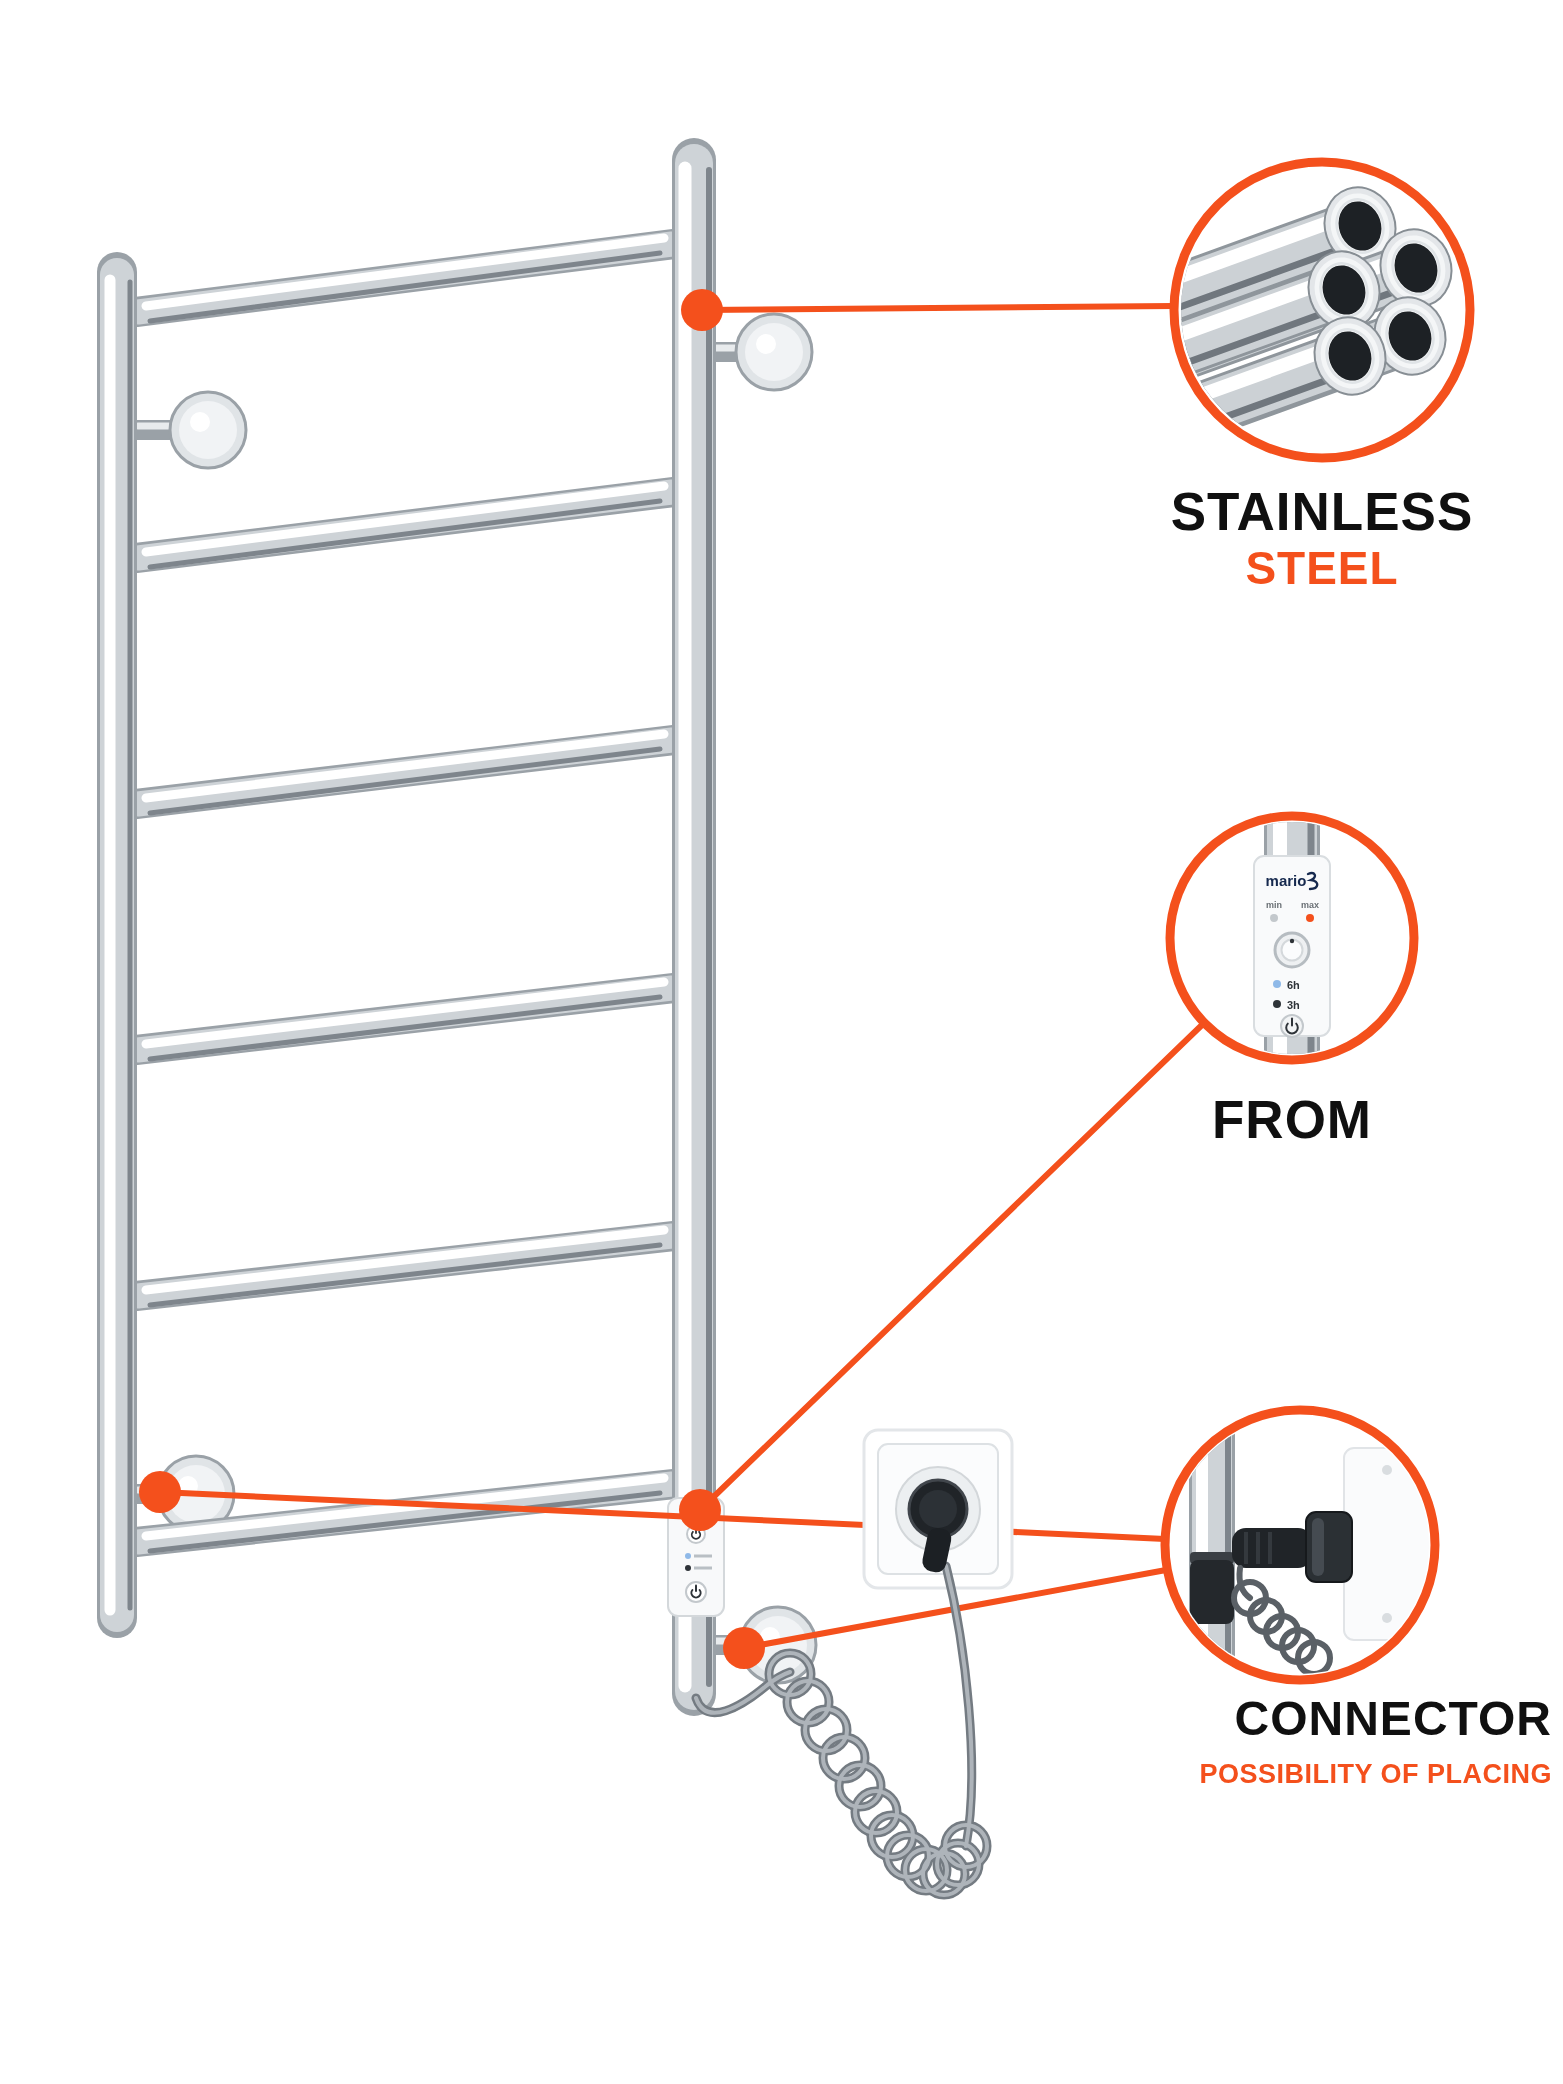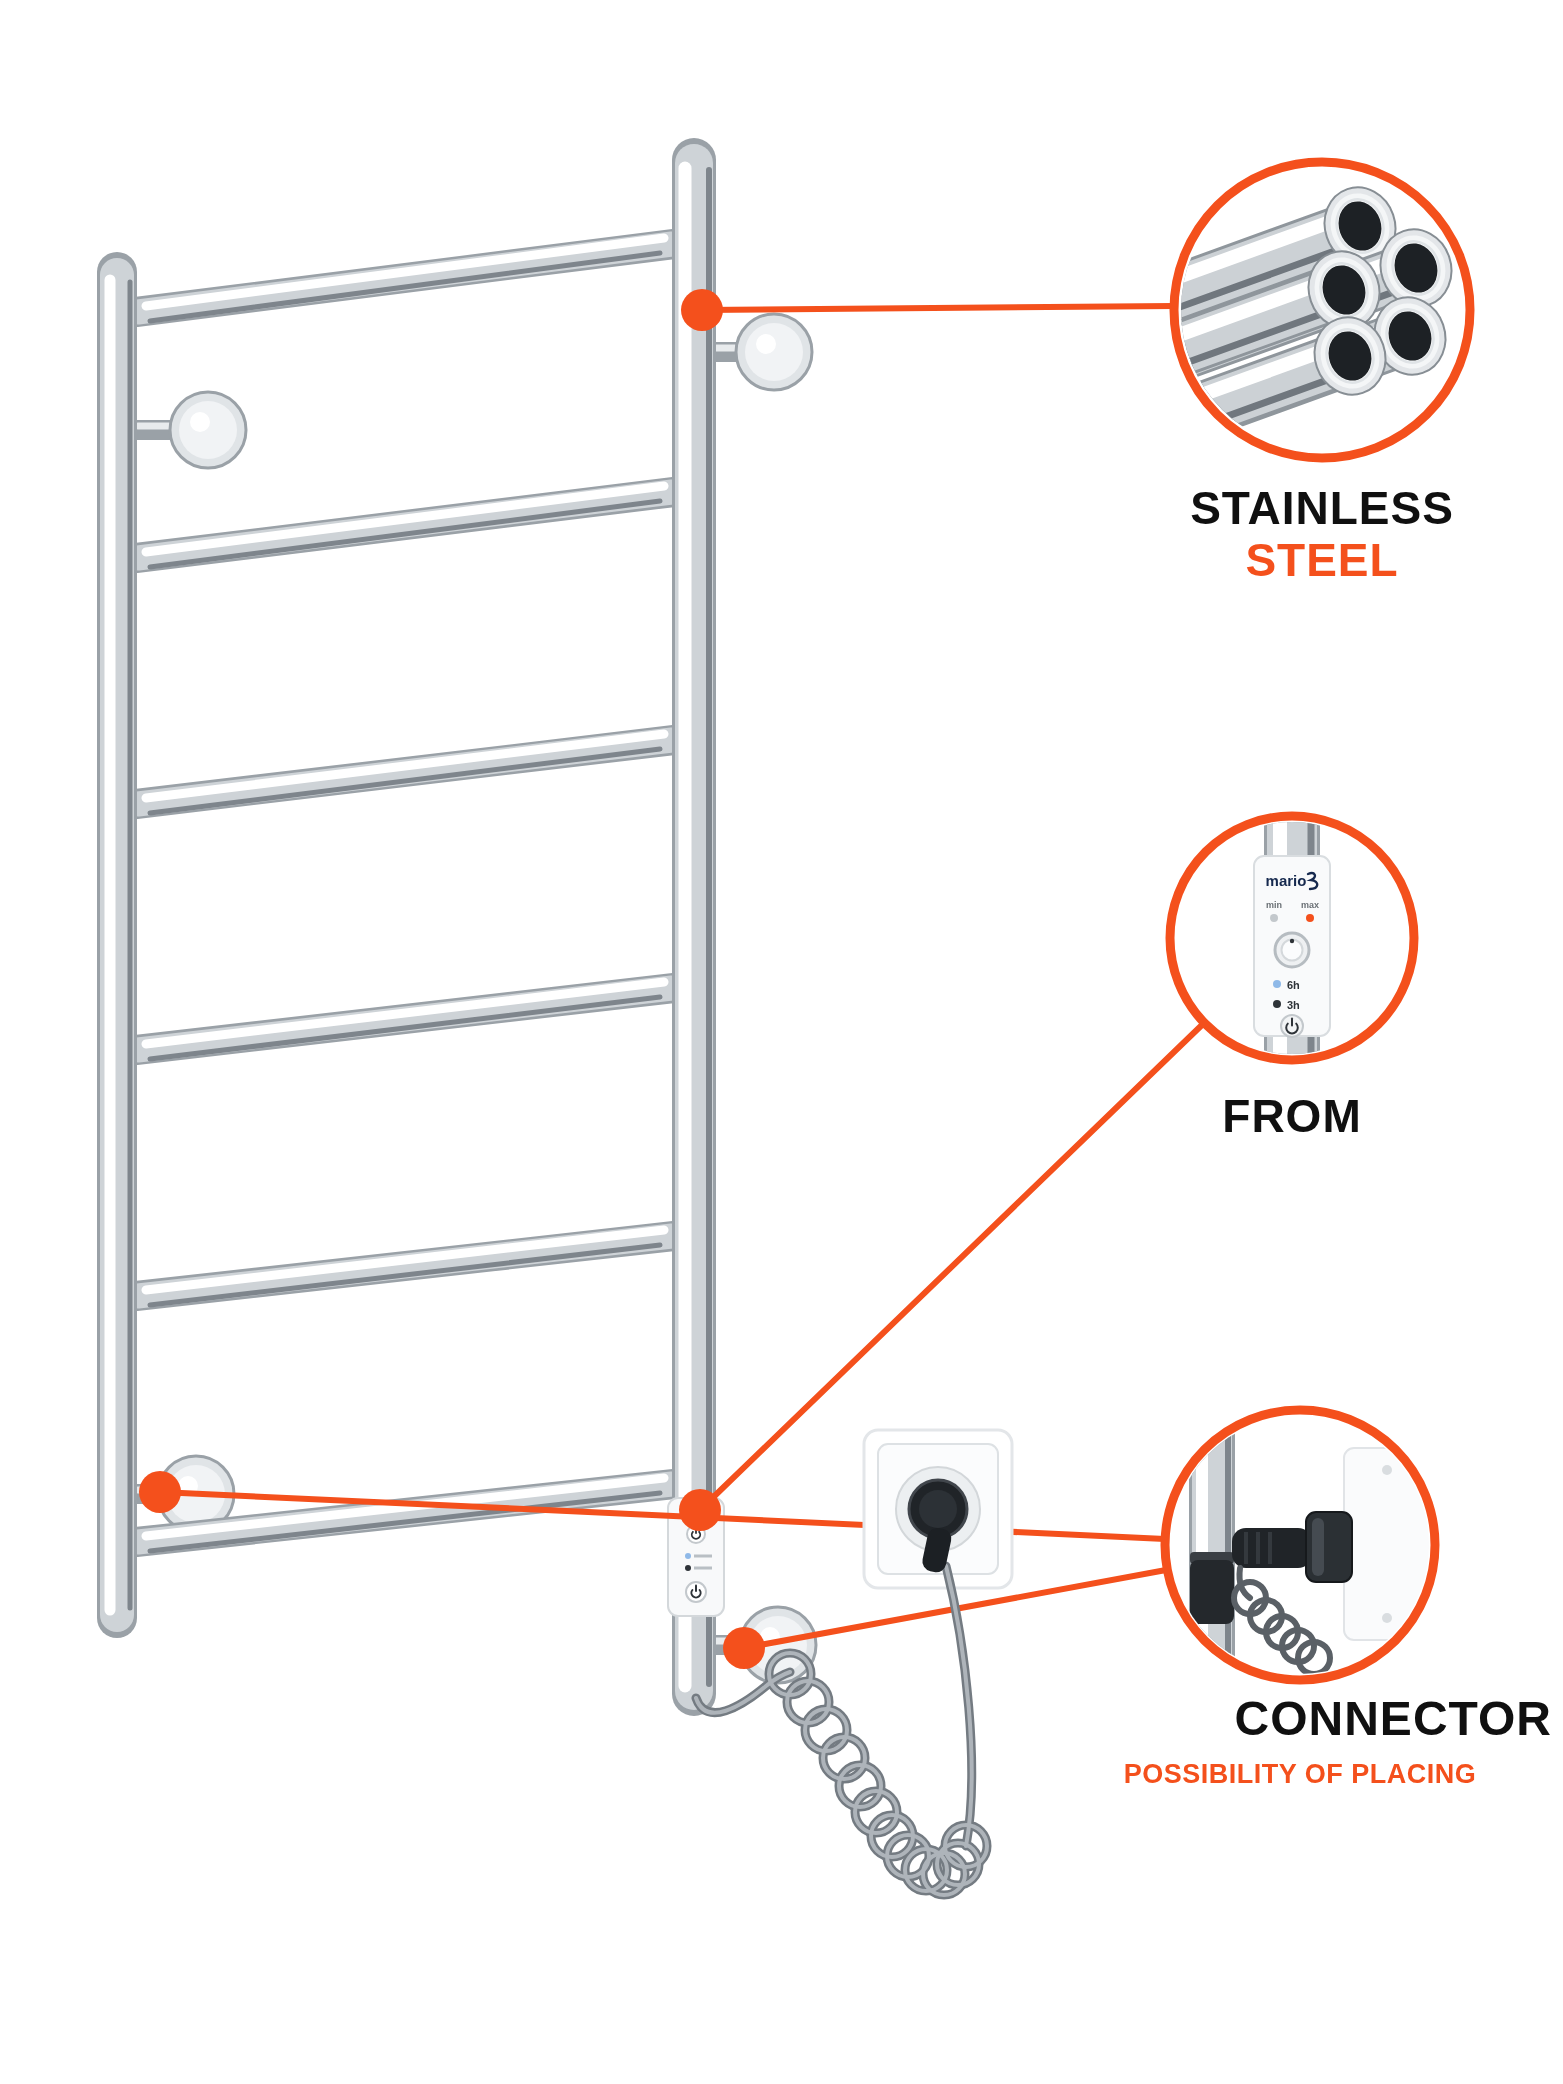--- a/index.html
+++ b/index.html
@@ -4,27 +4,27 @@
 <style>
   :root{ --accent:#F4501C; }
   html,body{margin:0;padding:0;background:#ffffff;}
   body{width:1563px;height:2084px;overflow:hidden;font-family:"Liberation Sans",sans-serif;}
   .stage{position:relative;width:1563px;height:2084px;background:#ffffff;}
   svg{position:absolute;left:0;top:0;}
   svg text{font-family:"Liberation Sans",sans-serif;font-weight:bold;}
   .accent-stroke{stroke:var(--accent);}
   .accent-fill{fill:var(--accent);}
   .callout-label{position:absolute;text-align:center;font-weight:bold;}
-  .callout-label .l1{font-size:46px;color:#101010;letter-spacing:1px;line-height:1.14;}
+  .callout-label .l1{font-size:53px;color:#101010;letter-spacing:1px;line-height:1.14;}
   .callout-label .l2{font-size:46px;color:var(--accent);letter-spacing:1px;line-height:1.14;}
   .label-stainless{left:1092px;top:482px;width:460px;}
   .label-timer{left:1052px;top:1090px;width:480px;}
   .label-connector{left:1048px;top:1692px;width:504px;}
   .label-connector .l1{font-size:48px;text-align:right;}
-  .label-connector .sub{font-size:27px;color:var(--accent);line-height:1.3;letter-spacing:.5px;margin-top:10px;font-weight:bold;}
+  .label-connector .sub{font-size:27px;color:var(--accent);line-height:1.3;letter-spacing:.5px;margin-top:10px;font-weight:bold;text-align:right;}
 </style>
 </head>
 <body>
 
 <div class="stage">
 
 <svg width="1563" height="2084" viewBox="0 0 1563 2084">
   <defs>
     <clipPath id="clipStainless">
           <circle cx="1322" cy="310" r="141"></circle>

